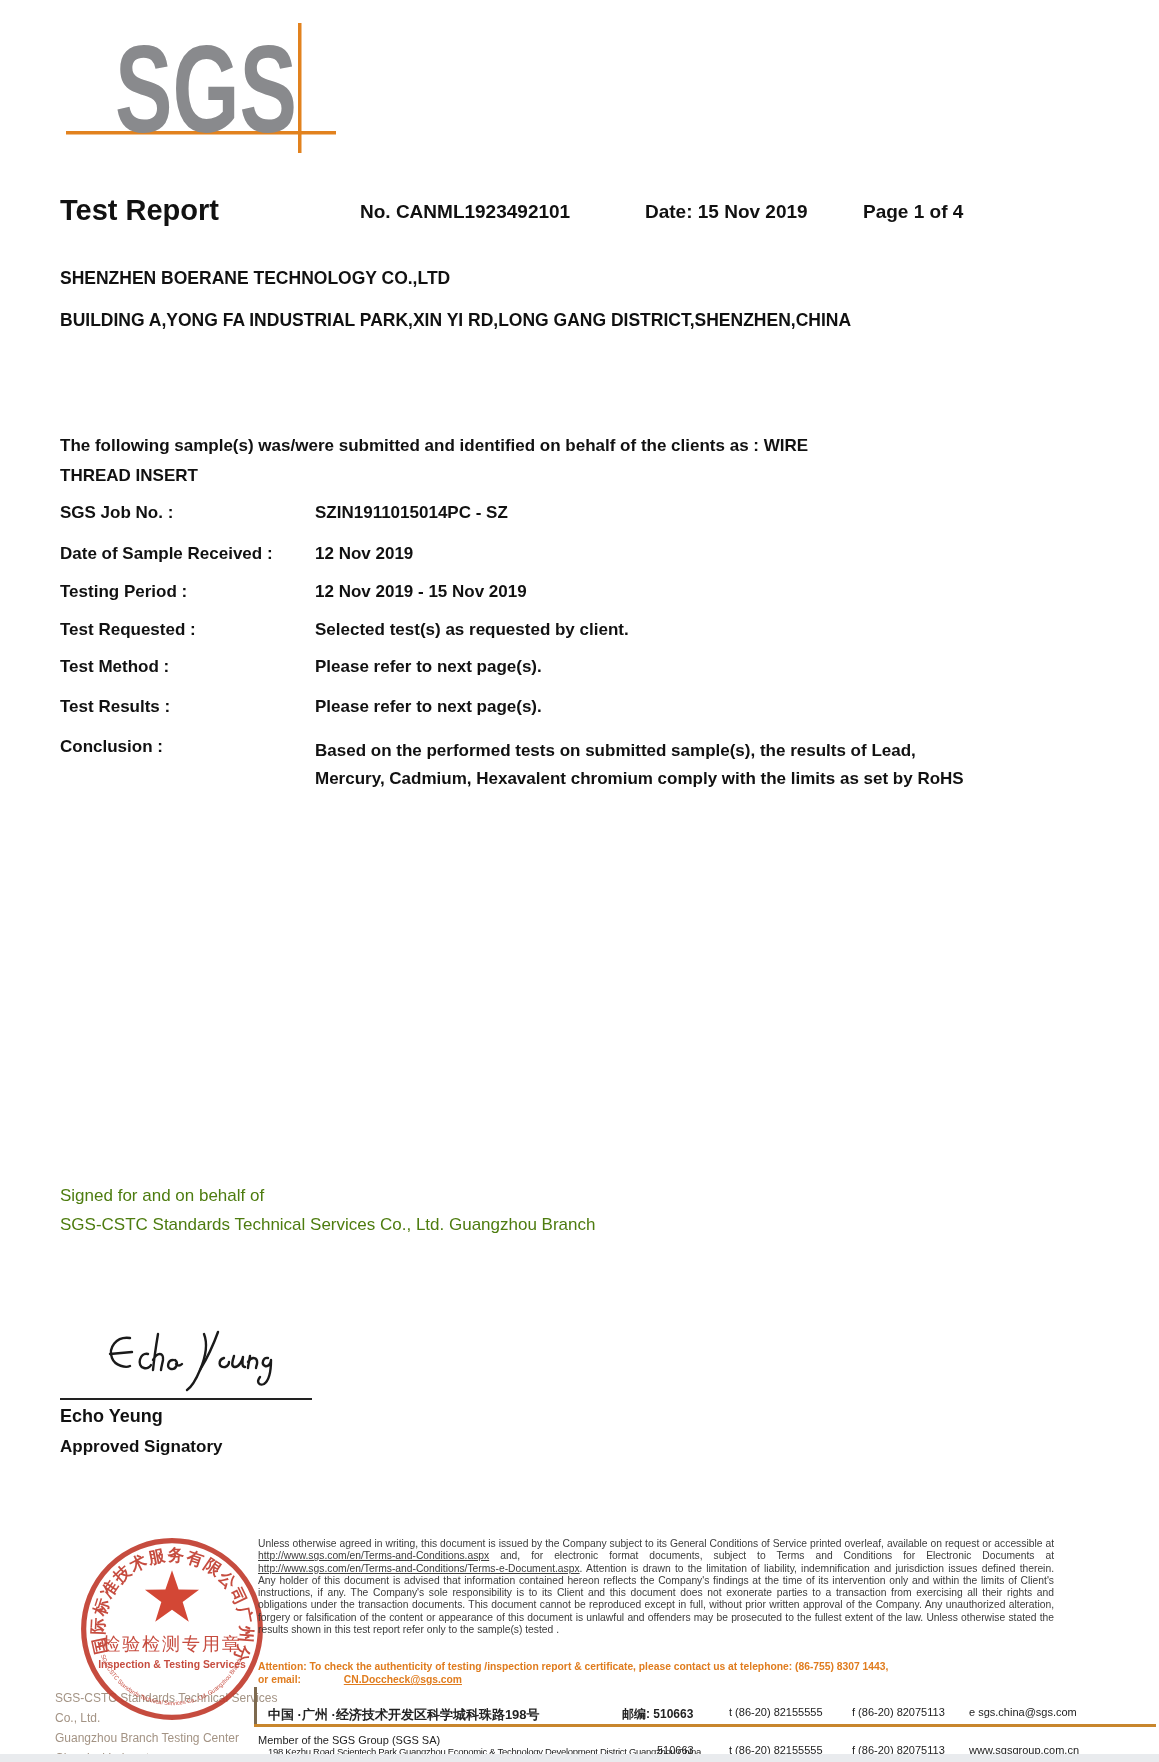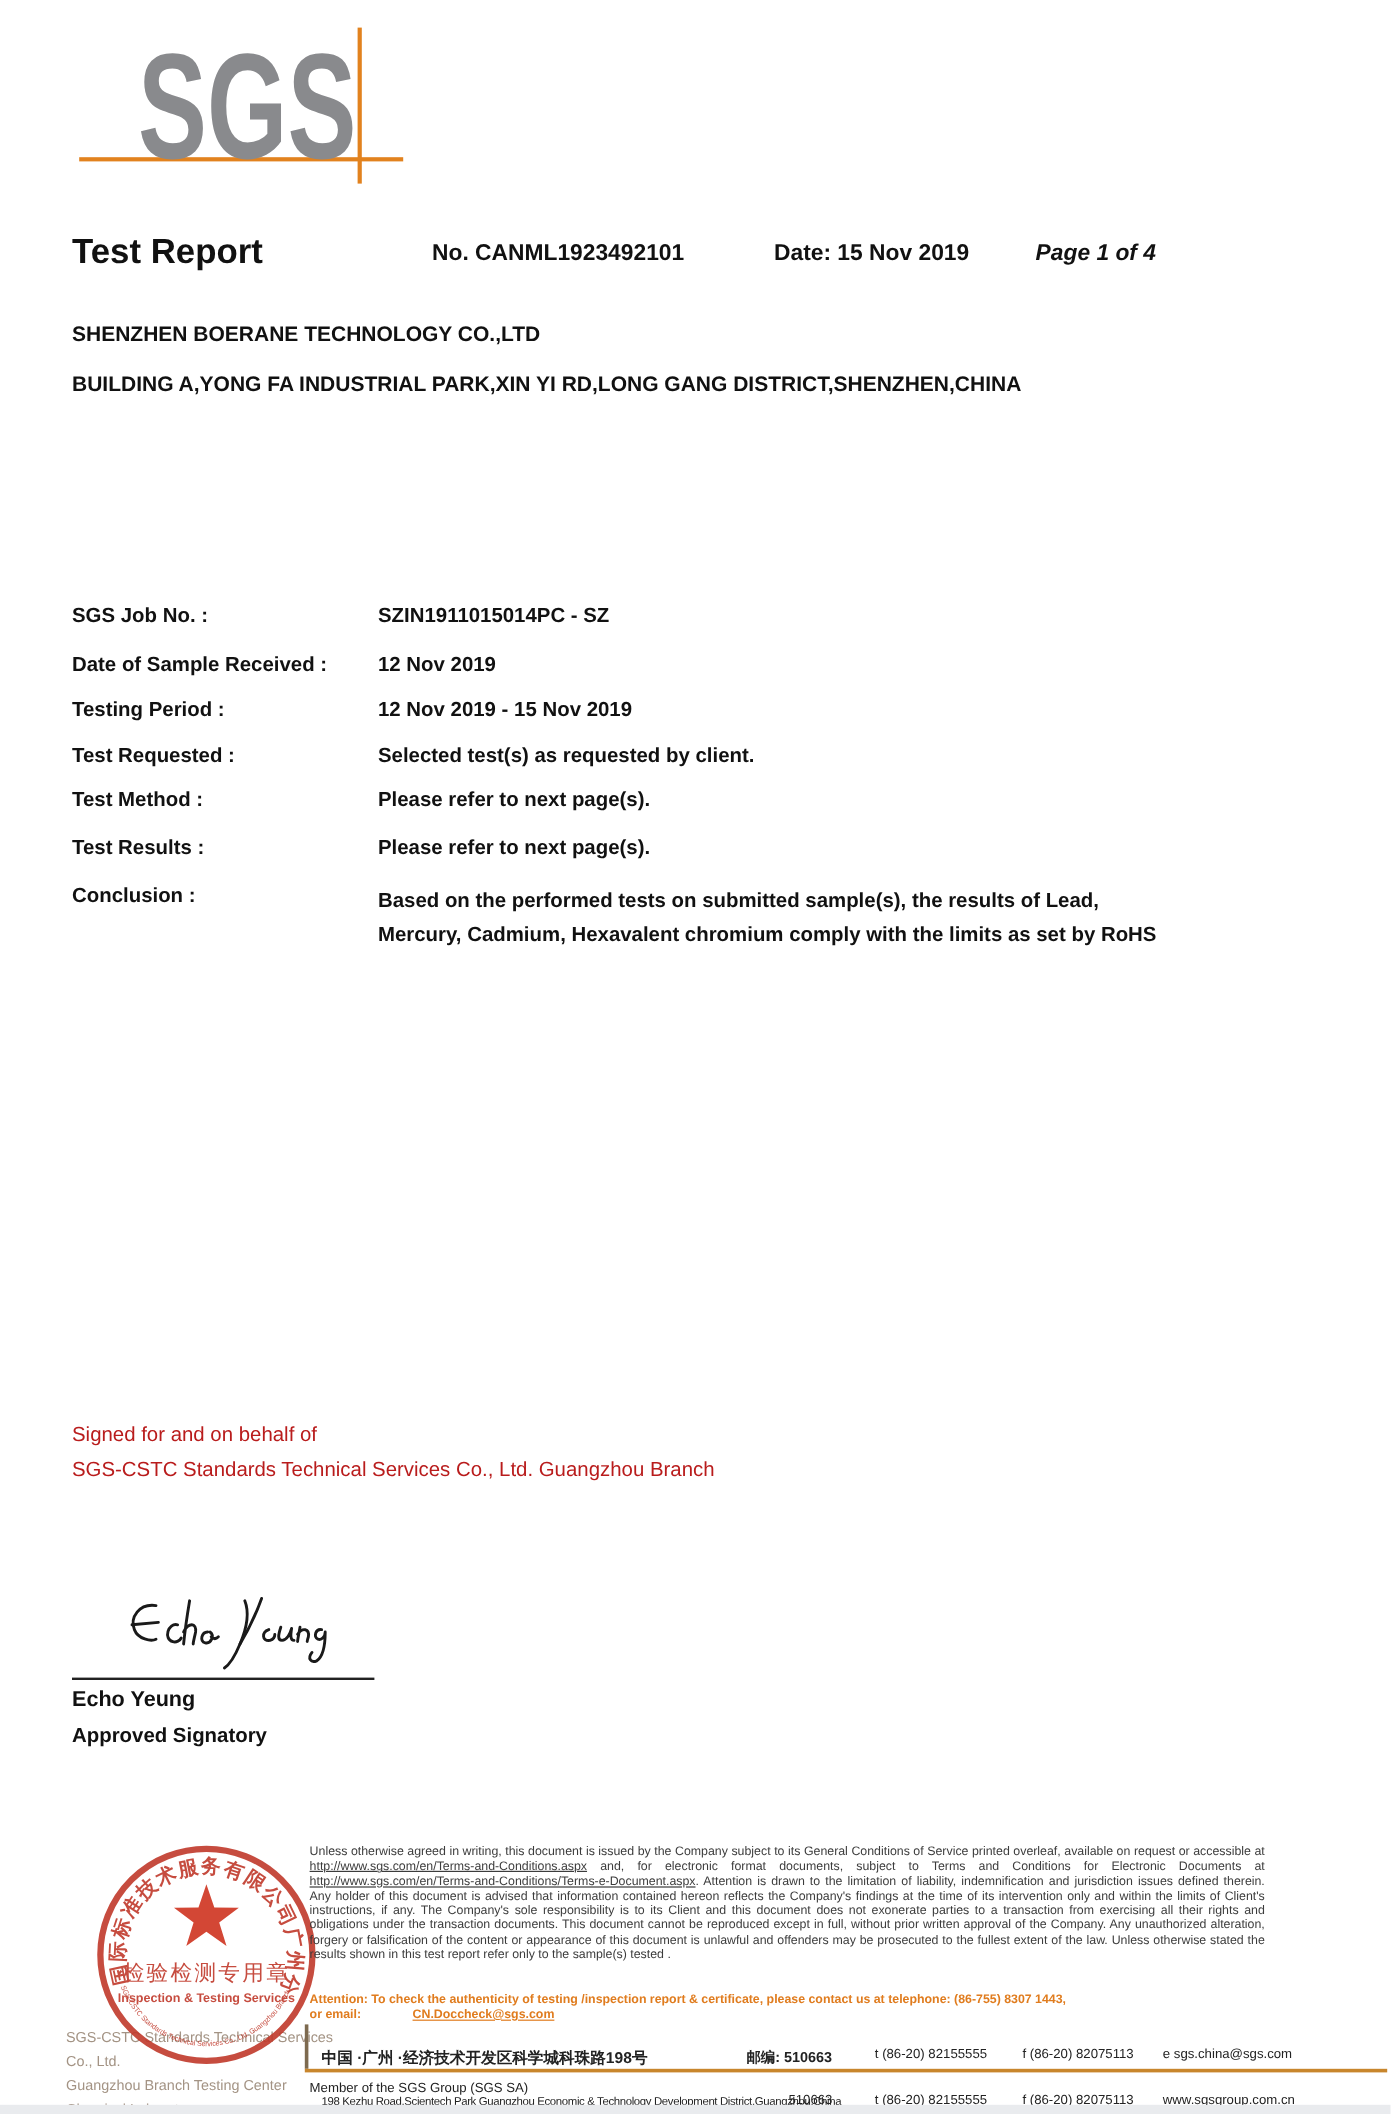--- a/index.html
+++ b/index.html
@@ -6,31 +6,31 @@
   .page{
     position:relative;width:1159px;height:1762px;background:#ffffff;
     font-family:"Liberation Sans","DejaVu Sans",sans-serif;color:#111;overflow:hidden;
   }
   .abs{position:absolute;}
   
   .title{left:60px;top:194px;font-size:29px;font-weight:bold;color:#111;}
   .meta{top:201px;font-size:19px;font-weight:bold;color:#111;}
   .report-no{left:360px;}
   .report-date{left:645px;}
-  .page-ind{left:863px;font-style:italic;}
+  .page-ind{left:863px;}
   .client-name{left:60px;top:268px;font-size:17.5px;font-weight:bold;}
   .client-addr{left:60px;top:310px;font-size:17.5px;font-weight:bold;}
   
   .intro{left:60px;top:431px;font-size:17px;font-weight:bold;line-height:30px;width:980px;}
   .frow{left:60px;width:1040px;}
   .frow .lab{position:absolute;left:0;top:0;font-size:17px;font-weight:bold;}
   .frow .val{position:absolute;left:255px;top:0;font-size:17px;font-weight:bold;}
   .concl .val{line-height:27.5px;width:700px;}
   
-  .signedfor{left:60px;top:1181px;font-size:17px;line-height:29px;color:#b91c1c;}
+  .signedfor{left:60px;top:1181px;font-size:17px;line-height:29px;color:#4d7c0f;}
   .sigline{left:60px;top:1398px;width:252px;height:2px;background:#222;}
   .signame{left:60px;top:1406px;font-size:18px;font-weight:bold;}
   .sigtitle{left:60px;top:1437px;font-size:17px;font-weight:bold;}
   
   .lab-lines{left:55px;top:1688px;font-size:12px;line-height:20px;color:#a39384;width:230px;}
   
   .disclaimer{
     left:258px;top:1538px;width:796px;font-size:10.3px;line-height:12.3px;
     text-align:justify;color:#3c3c3c;
   }
@@ -66,20 +66,24 @@
   </svg>
 
   <div class="abs title">Test Report</div>
   <div class="abs meta report-no">No. CANML1923492101</div>
   <div class="abs meta report-date">Date: 15 Nov 2019</div>
   <div class="abs meta page-ind">Page 1 of 4</div>
 
   <div class="abs client-addr">BUILDING A,YONG FA INDUSTRIAL PARK,XIN YI RD,LONG GANG DISTRICT,SHENZHEN,CHINA</div>
   <div class="abs client-name">SHENZHEN BOERANE TECHNOLOGY CO.,LTD</div>
 
+  <div class="abs intro">
+    <div>The following sample(s) was/were submitted and identified on behalf of the clients as : WIRE</div>
+    <div>THREAD INSERT</div>
+  </div>
 
   <div class="abs frow" style="top:503px;">
     <span class="lab">SGS Job No. :</span>
     <span class="val">SZIN1911015014PC - SZ</span>
   </div>
   <div class="abs frow" style="top:544px;">
     <span class="lab">Date of Sample Received :</span>
     <span class="val">12 Nov 2019</span>
   </div>
   <div class="abs frow" style="top:582px;">

